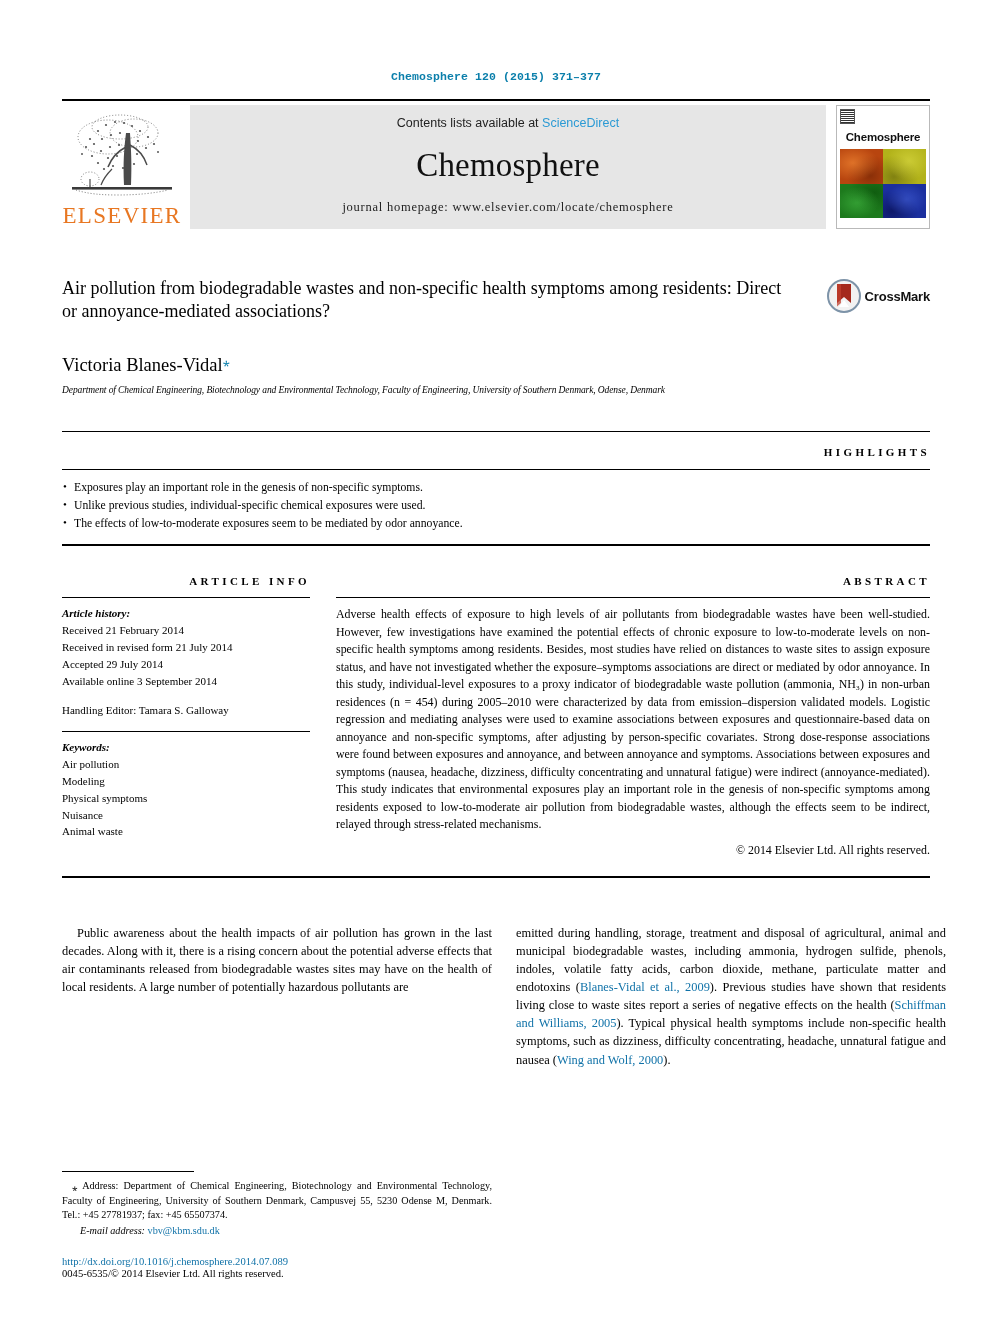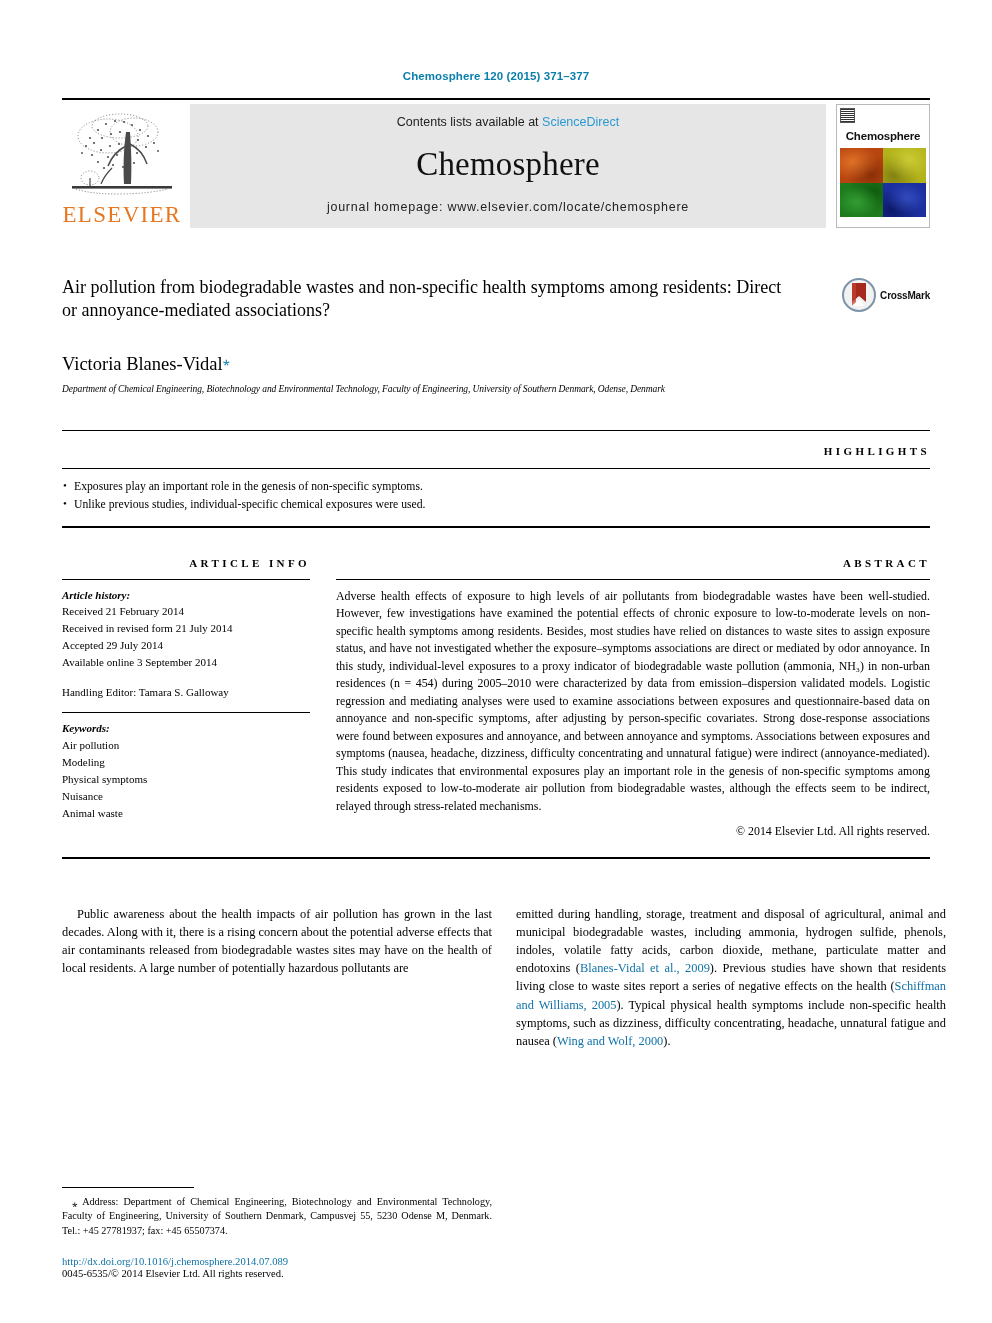--- a/index.html
+++ b/index.html
@@ -20,21 +20,21 @@
     width: 992px;
     height: 1323px;
     box-sizing: border-box;
     padding: 0 62px;
   }
 
   
   .cite-line {
     text-align: center;
     color: #0b7fab;
-    font-family: Liberation Sans, sans-serif;
+    font-family: Liberation Mono, monospace;
     font-size: 11.5px;
     font-weight: 700;
     letter-spacing: 0.1px;
     padding-top: 70px;
   }
 
   
   .header-rule {
     border-top: 2.2px solid #000;
     margin-top: 16px;
@@ -81,21 +81,21 @@
   }
   .contents-line .sd { color: #2b9ad4; }
   .journal-name {
     font-family: "Liberation Serif", serif;
     font-size: 33px;
     color: #111;
     letter-spacing: 0.2px;
     line-height: 1;
   }
   .homepage-line {
-    font-family: Liberation Sans, sans-serif;
+    font-family: Liberation Serif, serif;
     font-size: 12.5px;
     color: #222;
     letter-spacing: 0.75px;
   }
   .cover-thumb {
     flex: 0 0 94px;
     width: 94px;
     border: 1px solid #b9b9b9;
     background: #fff;
     box-sizing: border-box;
@@ -164,21 +164,21 @@
     position: absolute;
     right: 0;
     top: 2px;
     display: flex;
     align-items: center;
     gap: 4px;
   }
   .cm-badge { width: 34px; height: 34px; display:block; }
   .cm-text {
     font-family: "Liberation Sans", sans-serif;
-    font-size: 10px;
+    font-size: 13px;
     font-weight: 700;
     color: #111;
     letter-spacing: -0.2px;
   }
   .author-name {
     font-family: "Liberation Serif", serif;
     font-size: 18.5px;
     margin-top: 26px;
     color: #000;
   }
@@ -412,20 +412,21 @@
     </div>
     <div class="affiliation">Department of Chemical Engineering, Biotechnology and Environmental Technology, Faculty of Engineering, University of Southern Denmark, Odense, Denmark</div>
   </div>
 
   <div class="hl-rule-top"></div>
   <div class="sec-label">HIGHLIGHTS</div>
   <div class="hl-rule-mid"></div>
   <ul class="hl-list">
     <li>Exposures play an important role in the genesis of non-specific symptoms.</li>
     <li>Unlike previous studies, individual-specific chemical exposures were used.</li>
+    <li>The effects of low-to-moderate exposures seem to be mediated by odor annoyance.</li>
   </ul>
   <div class="hl-rule-bot"></div>
 
   <div class="info-grid">
 
     <div class="col-info">
       <div class="sec-label">ARTICLE INFO</div>
       <div class="sub-rule"></div>
       <div class="ai-body">
         <div class="ai-head">Article history:</div>
@@ -462,19 +463,20 @@
       <p class="para">Public awareness about the health impacts of air pollution has grown in the last decades. Along with it, there is a rising concern about the potential adverse effects that air contaminants released from biodegradable wastes sites may have on the health of local residents. A large number of potentially hazardous pollutants are</p>
     </div>
     <div class="bcol right">
       <p class="para cont"><span>emitted during handling, storage, treatment and disposal of agricultural, animal and municipal biodegradable wastes, including ammonia, hydrogen sulfide, phenols, indoles, volatile fatty acids, carbon dioxide, methane, particulate matter and endotoxins (</span><span class="ref">Blanes-Vidal et al., 2009</span><span>). Previous studies have shown that residents living close to waste sites report a series of negative effects on the health (</span><span class="ref">Schiffman and Williams, 2005</span><span>). Typical physical health symptoms include non-specific health symptoms, such as dizziness, difficulty concentrating, headache, unnatural fatigue and nausea (</span><span class="ref">Wing and Wolf, 2000</span><span>).</span></p>
     </div>
   </div>
 
   <div class="foot-wrap">
     <div class="foot-rule"></div>
     <div class="foot-text"><span>⁎</span> <span>Address: Department of Chemical Engineering, Biotechnology and Environmental Technology, Faculty of Engineering, University of Southern Denmark, Campusvej 55, 5230 Odense M, Denmark. Tel.: +45 27781937; fax: +45 65507374.</span></div>
+    <div class="foot-text foot-email"><i>E-mail address:</i> <span class="ref">vbv@kbm.sdu.dk</span></div>
     <div class="doi-block">
       <span class="doi-link">http://dx.doi.org/10.1016/j.chemosphere.2014.07.089</span>
       <div class="issn-line">0045-6535/© 2014 Elsevier Ltd. All rights reserved.</div>
     </div>
   </div>
 
 </div>
 
 </body></html>

